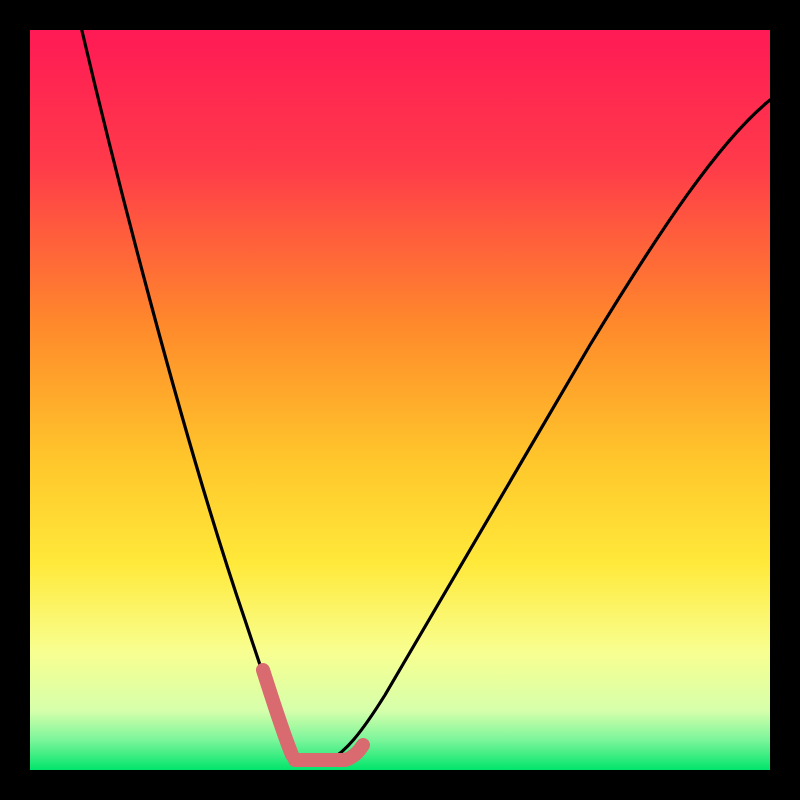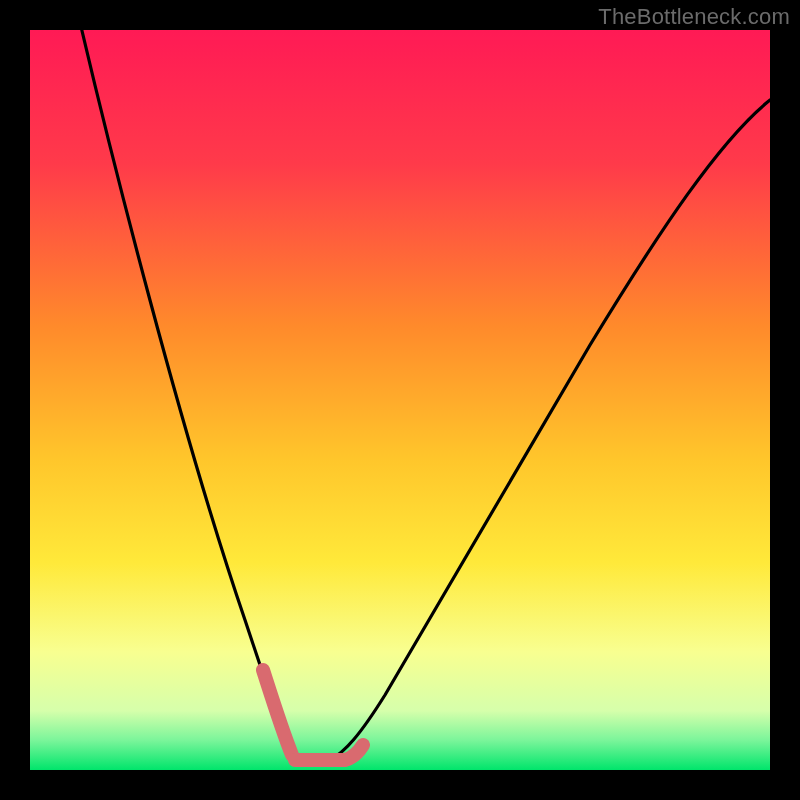--- a/index.html
+++ b/index.html
@@ -66,14 +66,13 @@
 
     <path d="M 263 670
              C 272 698, 282 730, 292 755" fill="none" stroke="#d96a6f" stroke-width="14" stroke-linecap="round"></path>
 
     <path d="M 295 760
              L 345 760
              C 352 758, 358 753, 363 745" fill="none" stroke="#d96a6f" stroke-width="14" stroke-linecap="round"></path>
 
   </svg>
 
-  <div class="watermark">TheBottleneck.com</div>
 </div>
 
 </body></html>

